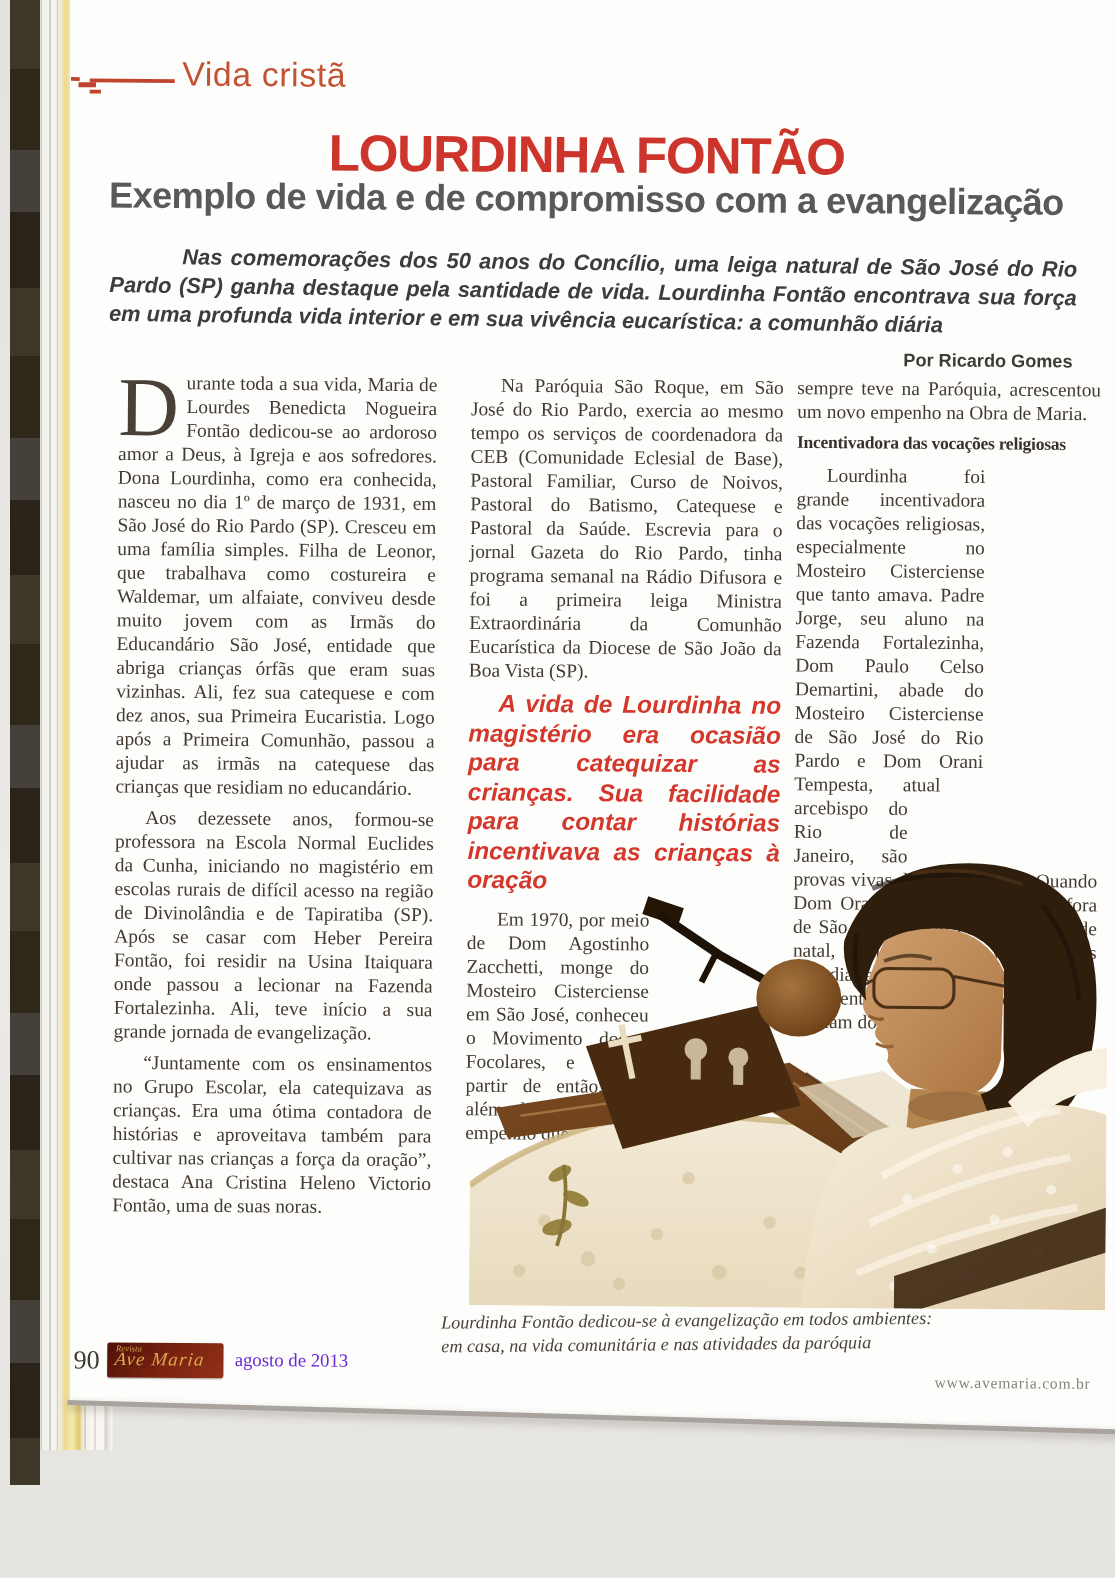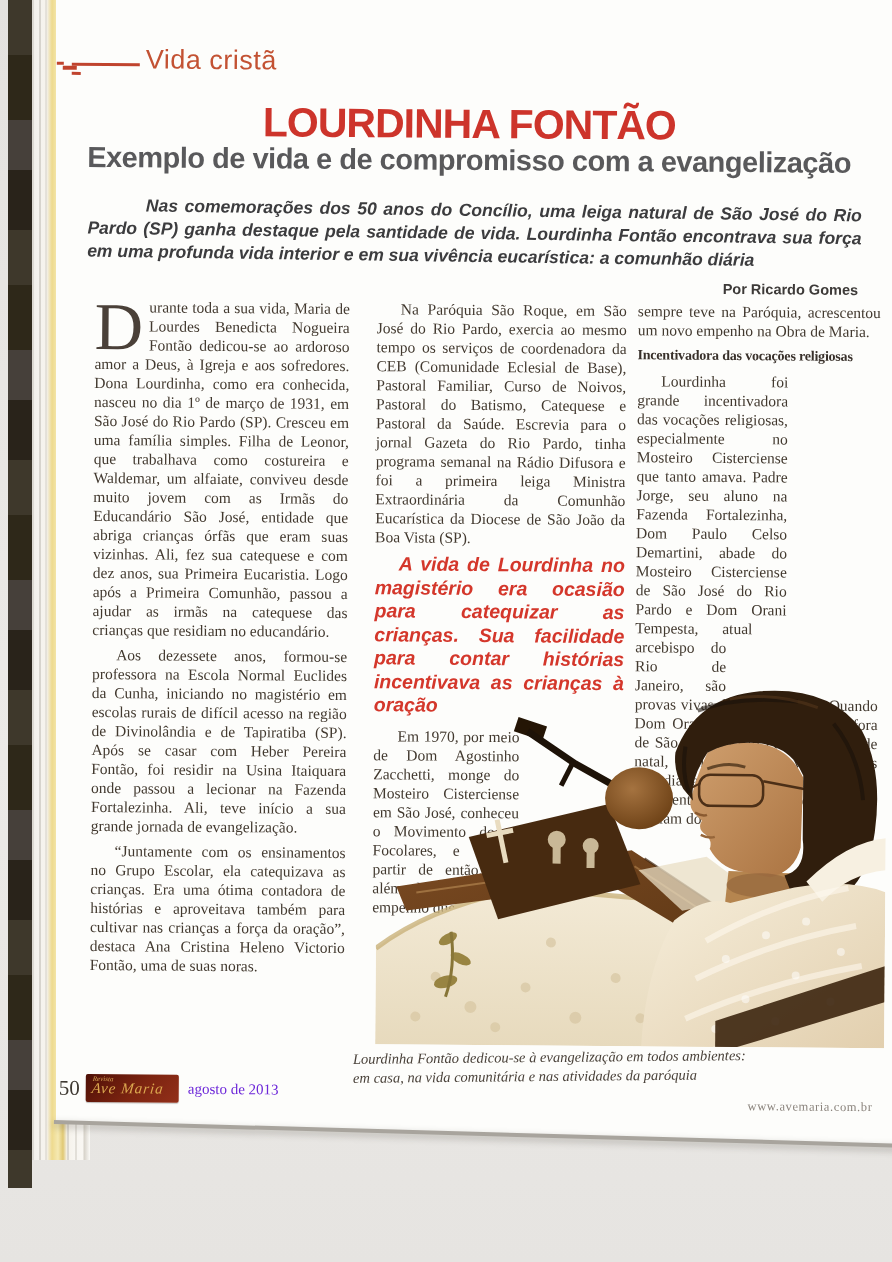--- a/index.html
+++ b/index.html
@@ -272,21 +272,21 @@
               <circle cx="400" cy="332" r="4"></circle>
               <circle cx="455" cy="312" r="4"></circle>
           </g>
           <path d="M340 332 L 509 276 L 509 312 L 362 358 L 340 358 Z" fill="#3c250e" opacity=".9"></path>
         </g>
       </svg>
 
       <p class="caption">Lourdinha Fontão dedicou-se à evangelização em todos ambientes:
 em casa, na  vida comunitária e nas atividades da paróquia</p>
 
-      <div class="page-num">50</div>
+      <div class="page-num">90</div>
       <div class="logo">
         <span class="rev">Revista</span>
         <span class="avemaria">Ave Maria</span>
       </div>
       <div class="issue">agosto de 2013</div>
       <div class="website">www.avemaria.com.br</div>
 
     </div>
     <div class="page-right-shade"></div>
   </div>

